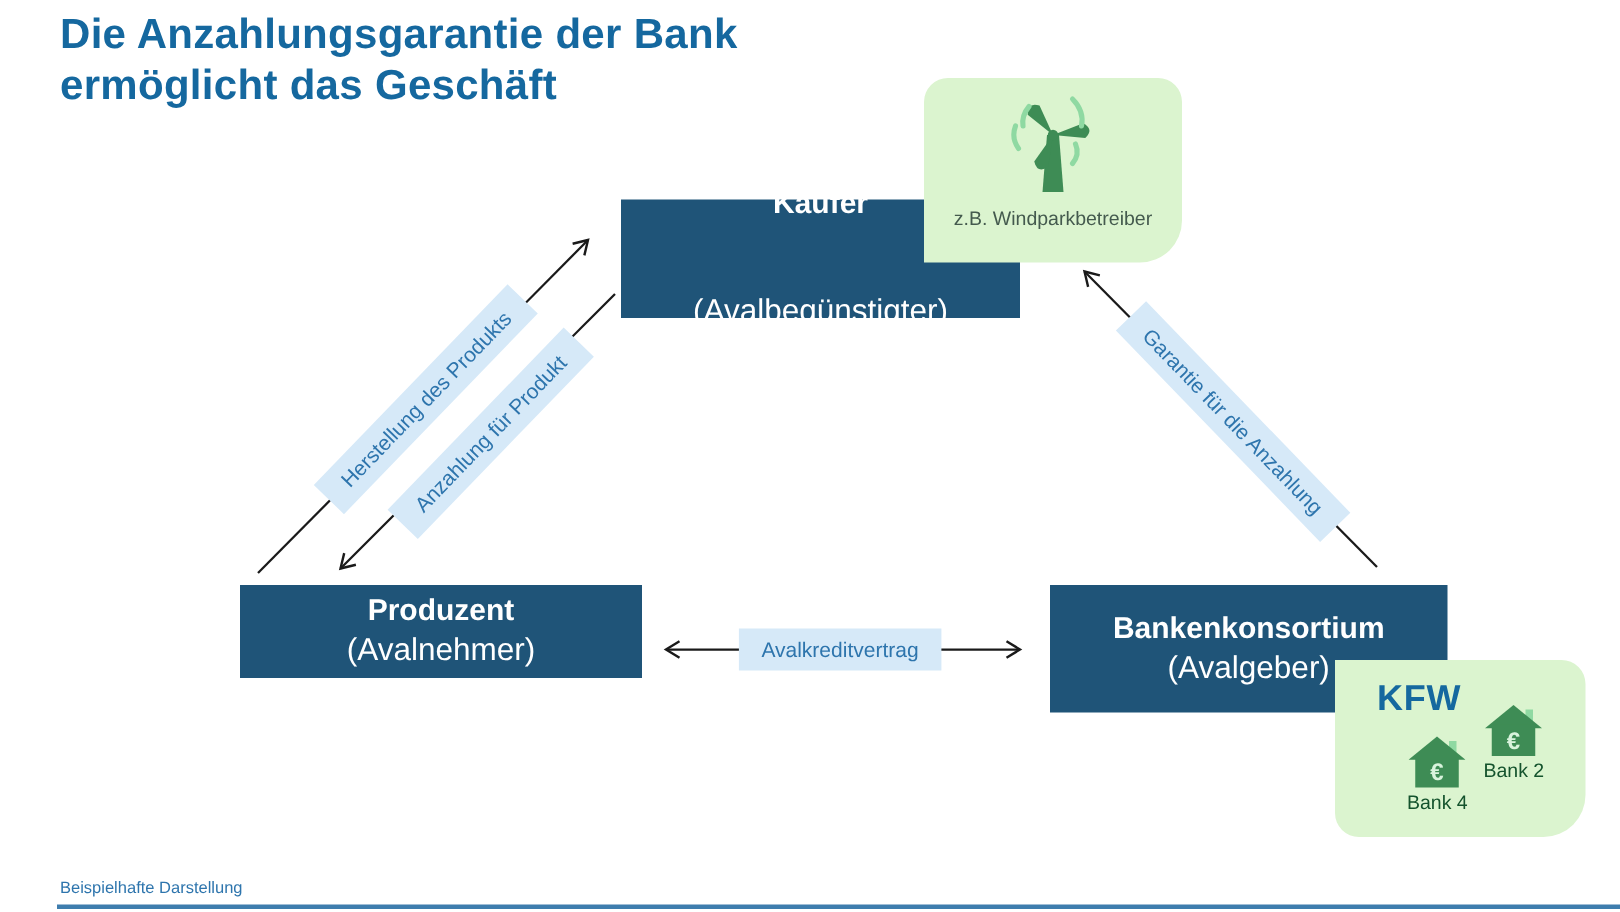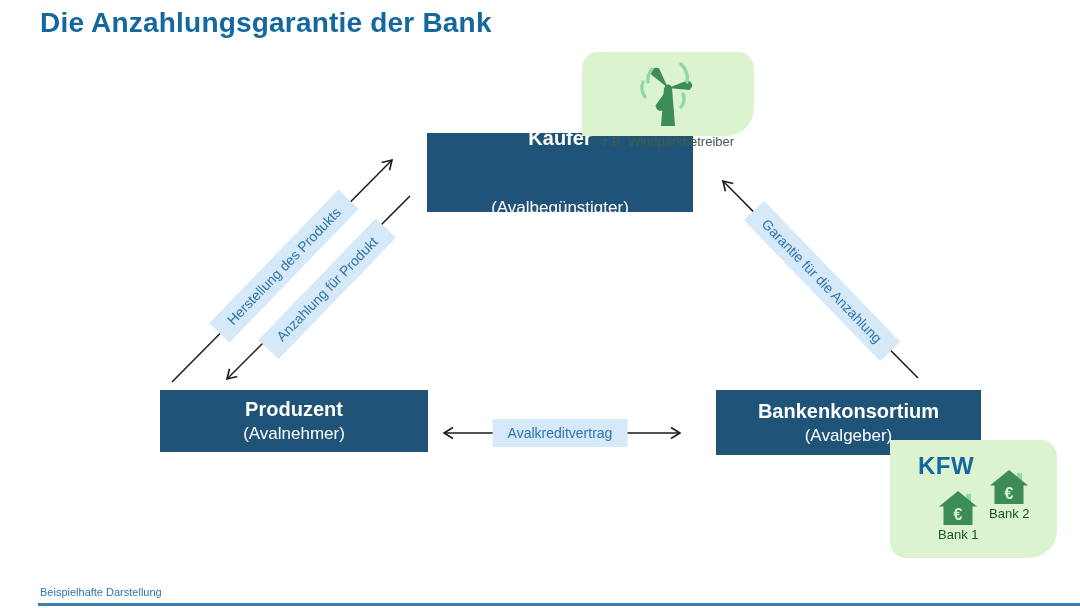--- a/index.html
+++ b/index.html
@@ -13,33 +13,33 @@
     color:#15689f;font-size:28px;font-weight:bold;line-height:34px;letter-spacing:0.2px;
   }
   
   #arrows{position:absolute;left:0;top:0;z-index:1;}
   
   .node{
     position:absolute;background:#1f5478;color:#ffffff;z-index:2;
     display:flex;flex-direction:column;justify-content:center;align-items:center;gap:3px;
   }
   .node .n-name{font-size:20px;font-weight:bold;}
-  .node .n-role{font-size:17px;font-weight:normal;}
-  #node-kaeufer{left:427px;top:133px;width:266px;height:79px;gap:48px;}
+  .node .n-role{font-size:21px;font-weight:normal;}
+  #node-kaeufer{left:414px;top:133px;width:266px;height:79px;gap:48px;}
   #node-produzent{left:160px;top:390px;width:268px;height:62px;}
-  #node-banken{left:716px;top:390px;width:265px;height:65px;}
+  #node-banken{left:700px;top:390px;width:265px;height:85px;}
   
   .note{
     position:absolute;background:#dbf4cf;color:#445a4e;z-index:3;
     display:flex;flex-direction:column;align-items:center;justify-content:flex-start;
   }
   .note .note-label{
     font-size:13px;text-align:center;white-space:pre-line;line-height:1.3;
   }
-  #note-windpark{left:582px;top:52px;width:172px;height:84px;border-radius:16px 16px 28px 0;}
+  #note-windpark{left:616px;top:52px;width:172px;height:123px;border-radius:16px 16px 28px 0;}
   #note-windpark .icon-wrap{margin-top:6px;height:80px;display:flex;align-items:center;}
   #note-windkraft{left:42px;top:434px;width:170px;height:126px;border-radius:16px 0 28px 16px;}
   #note-windkraft .icon-wrap{margin-top:4px;height:80px;display:flex;align-items:center;}
   #note-kfw{left:890px;top:440px;width:167px;height:118px;border-radius:0 16px 28px 16px;}
   #note-kfw .kfw-logo{
     position:absolute;left:28px;top:12px;color:#15689f;font-size:24px;font-weight:800;letter-spacing:0.5px;
   }
   .bank{position:absolute;display:flex;flex-direction:column;align-items:center;gap:1px;}
   #bank-1{left:48px;top:50px;}
   #bank-2{left:99px;top:29px;}
@@ -61,20 +61,21 @@
     position:absolute;left:38px;right:0;top:603px;height:3px;background:#3e7dae;z-index:2;
   }
 </style>
 </head>
 <body>
 
 <div id="canvas">
 
   <div class="title">
     <div>Die Anzahlungsgarantie der Bank</div>
+    <div>ermöglicht das Geschäft</div>
   </div>
 
   <svg id="arrows" width="1080" height="608">
     <defs>
       <marker id="ah" viewBox="-11 -7 13 14" refX="0" refY="0" markerWidth="14" markerHeight="14" orient="auto-start-reverse" markerUnits="userSpaceOnUse">
         <path d="M-9 -5.5 L0 0 L-9 5.5" fill="none" stroke="#1a1a1a" stroke-width="1.6"></path>
       </marker>
     </defs>
     <line x1="172" y1="382" x2="392" y2="160" stroke="#1a1a1a" stroke-width="1.5" marker-end="url(#ah)"></line>
     <line x1="410" y1="196" x2="227" y2="379" stroke="#1a1a1a" stroke-width="1.5" marker-end="url(#ah)"></line>
@@ -125,21 +126,21 @@
 
   <div class="note" id="note-kfw">
     <div class="kfw-logo">KFW</div>
     <div class="bank" id="bank-1">
       <svg width="38" height="36" viewBox="0 0 38 36">
         <rect x="27" y="4" width="5" height="9" fill="#8fd9a2"></rect>
         <polygon points="19,1 38,16.5 0,16.5" fill="#3e8c55"></polygon>
         <rect x="4.5" y="14" width="29" height="21" fill="#3e8c55"></rect>
         <text x="19" y="30" text-anchor="middle" font-size="16" font-weight="bold" fill="#d8f3dc">€</text>
       </svg>
-      <div class="bank-label">Bank 1</div>
+      <div class="bank-label">Bank 4</div>
     </div>
     <div class="bank" id="bank-2">
       <svg width="38" height="36" viewBox="0 0 38 36">
         <rect x="27" y="4" width="5" height="9" fill="#8fd9a2"></rect>
         <polygon points="19,1 38,16.5 0,16.5" fill="#3e8c55"></polygon>
         <rect x="4.5" y="14" width="29" height="21" fill="#3e8c55"></rect>
         <text x="19" y="30" text-anchor="middle" font-size="16" font-weight="bold" fill="#d8f3dc">€</text>
       </svg>
       <div class="bank-label">Bank 2</div>
     </div>

